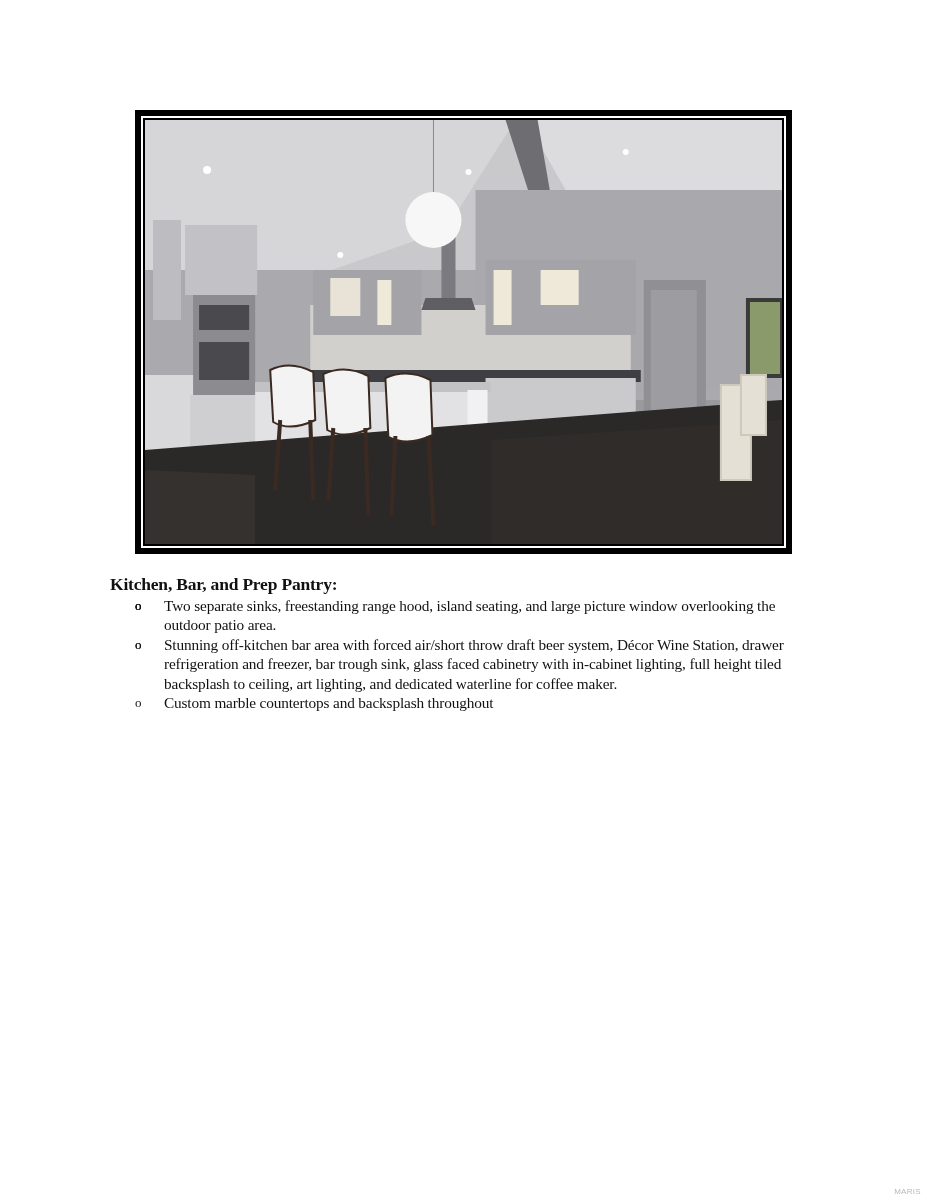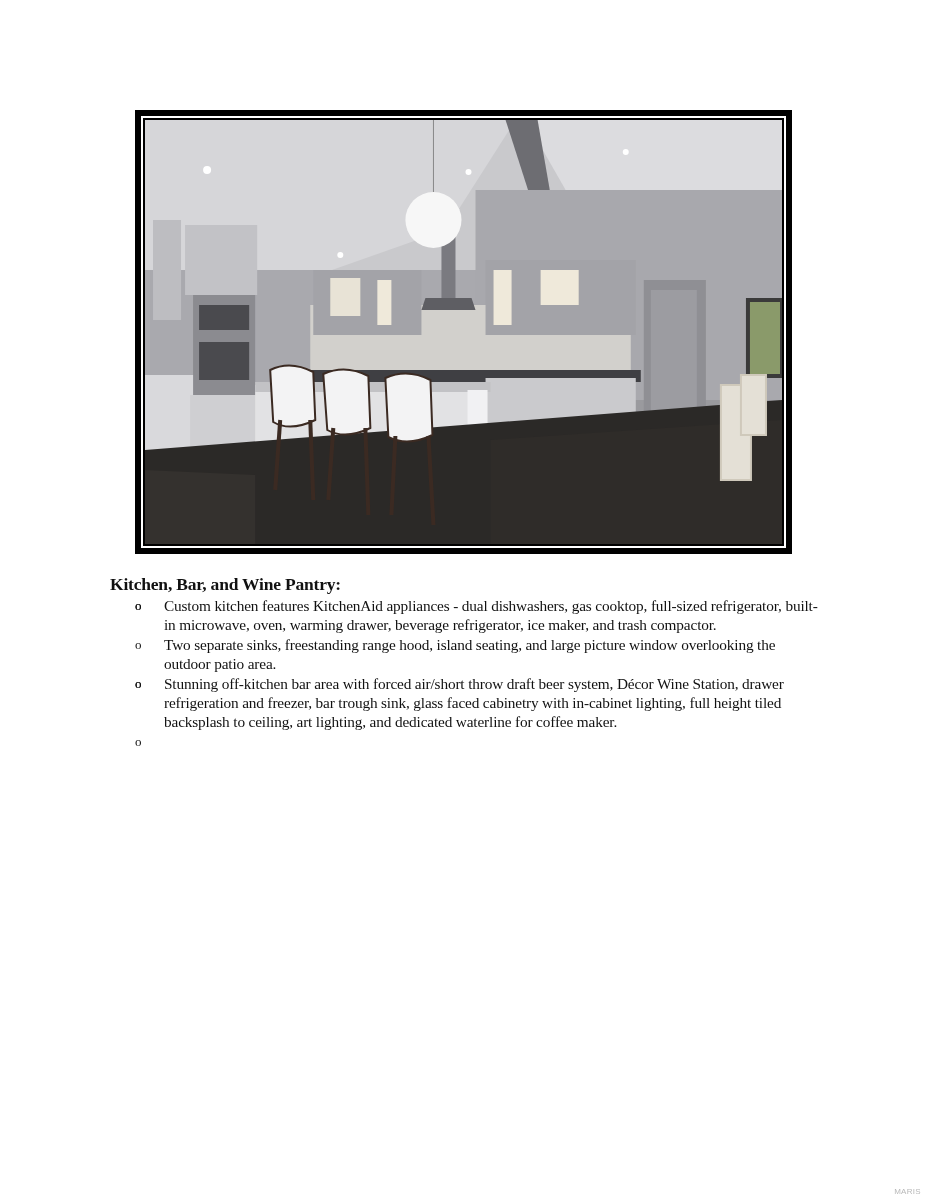--- a/index.html
+++ b/index.html
@@ -95,24 +95,24 @@
           <circle cx="62" cy="50" r="4"></circle>
             <circle cx="323" cy="52" r="3"></circle>
           <circle cx="480" cy="32" r="3"></circle>
             <circle cx="195" cy="135" r="3"></circle>
         </g>
       </svg>
     </div>
   </div>
 </div>
 
-<div class="heading">Kitchen, Bar, and Wine Pantry:</div>
+<div class="heading">Kitchen, Bar, and Prep Pantry:</div>
 
 <ul class="list">
   <li><span class="bullet">o</span></li>
-  <li><span class="bullet">o</span><span>Custom kitchen features KitchenAid appliances - dual dishwashers, gas cooktop, full-sized refrigerator, built-in microwave, oven, warming drawer, beverage refrigerator, ice maker, and trash compactor.</span></li>
+  <li><span class="bullet">o</span></li>
   <li><span class="bullet">o</span><span>Two separate sinks, freestanding range hood, island seating, and large picture window overlooking the outdoor patio area.</span></li>
   <li><span class="bullet">o</span></li>
   <li><span class="bullet">o</span><span>Stunning off-kitchen bar area with forced air/short throw draft beer system, Décor Wine Station, drawer refrigeration and freezer, bar trough sink, glass faced cabinetry with in-cabinet lighting, full height tiled backsplash to ceiling, art lighting, and dedicated waterline for coffee maker.</span></li>
-  <li><span class="bullet">o</span></li>
+  <li><span class="bullet">o</span><span>Custom marble countertops and backsplash throughout</span></li>
 </ul>
 
 <div class="watermark">MARIS</div>
 
 </body></html>

